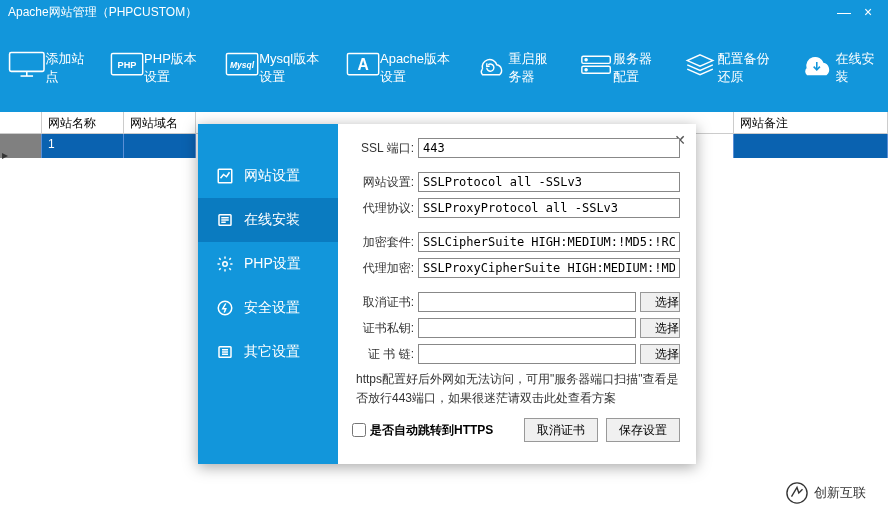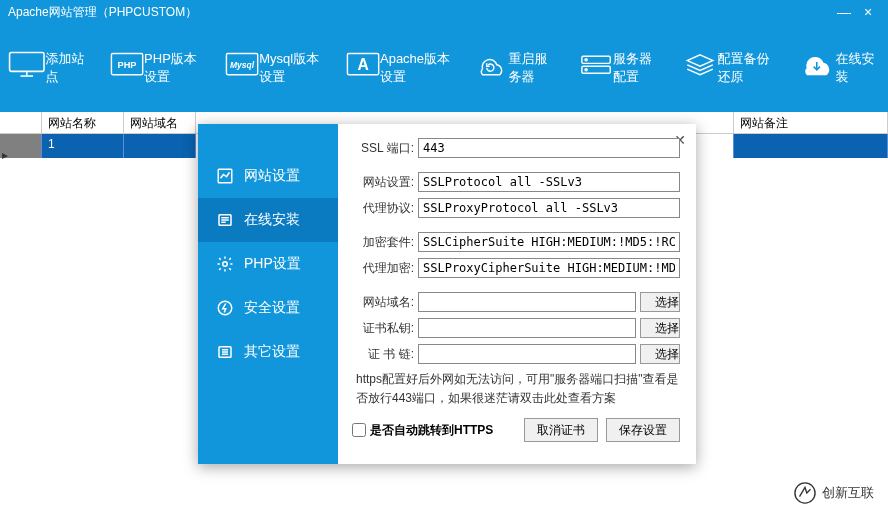--- a/index.html
+++ b/index.html
@@ -38,21 +38,21 @@
 .frow .flabel { width: 62px; text-align: right; font-size: 12px; color: #333; margin-right: 4px; letter-spacing: 0px;}
 .frow input[type=text] { flex: 1; height: 20px; border: 1px solid #888; padding: 0 4px; font-family: "SimSun", monospace; font-size: 12px; }
 .frow .sbtn { width: 40px; height: 20px; margin-left: 4px; border: 1px solid #999; background: #f0f0f0; font-size: 12px; cursor: pointer; text-align: right; }
 .gap { height: 8px; }
 .helptext { font-size: 12px; color: #333; line-height: 1.6; margin: 6px 0 10px 4px; }
 .bottomrow { display: flex; align-items: center; gap: 8px; margin-top: 4px; }
 .bottomrow .chk { display: flex; align-items: center; gap: 4px; font-size: 12px; font-weight: bold; }
 .bottomrow .chk input { width: 14px; height: 14px; }
 .bottomrow .spacer { flex: 1; }
 .bottomrow button { height: 24px; padding: 0 12px; border: 1px solid #999; background: #f0f0f0; font-size: 12px; cursor: pointer; }
-.footer { position: absolute; right: 14px; bottom: 14px; display: flex; align-items: center; gap: 6px; color: #333; font-size: 13px; }
+.footer { position: absolute; right: 22px; bottom: 14px; display: flex; align-items: center; gap: 6px; color: #333; font-size: 13px; }
 .footer svg { width: 22px; height: 22px; }
 .whitearea { background:#fff; height: 372px; width:100%; }
 </style>
 </head>
 <body>
 
 <div class="titlebar">
   <span>Apache网站管理（PHPCUSTOM）</span>
   <div class="spacer"></div>
   <div class="winbtn">—</div>
@@ -218,21 +218,21 @@
     <div class="frow">
       <div class="flabel">加密套件:</div>
       <input type="text" value="SSLCipherSuite HIGH:MEDIUM:!MD5:!RC4:!3" style="">
     </div>
     <div class="frow">
       <div class="flabel">代理加密:</div>
       <input type="text" value="SSLProxyCipherSuite HIGH:MEDIUM:!MD5:!R" style="">
     </div>
     <div class="gap"></div>
     <div class="frow">
-      <div class="flabel">网站域名:</div>
+      <div class="flabel">取消证书:</div>
       <input type="text" style="">
       <button class="sbtn">选择</button>
     </div>
     <div class="frow">
       <div class="flabel">证书私钥:</div>
       <input type="text" style="">
       <button class="sbtn">选择</button>
     </div>
     <div class="frow">
       <div class="flabel">证 书 链:</div>

